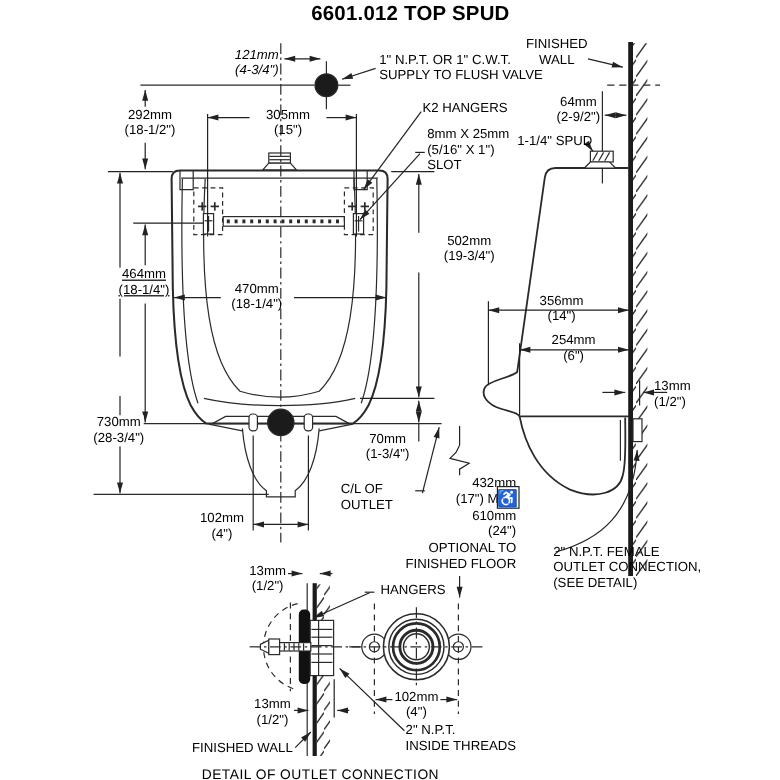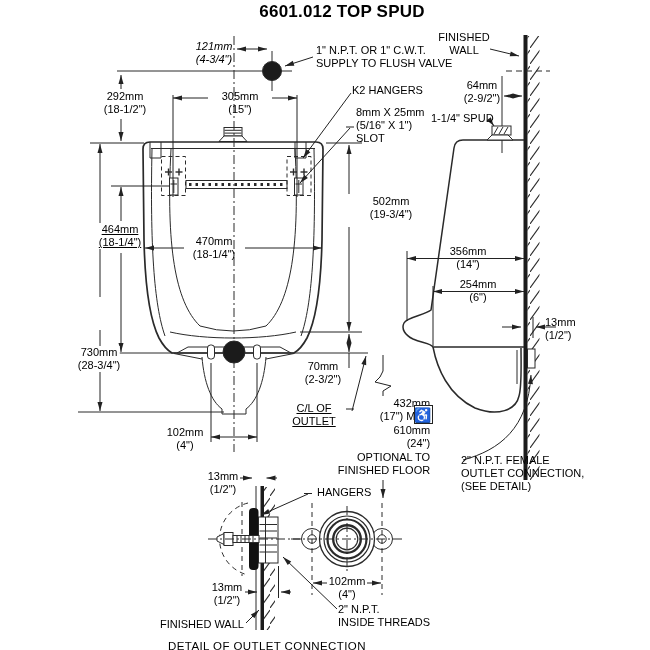--- a/index.html
+++ b/index.html
@@ -2,21 +2,21 @@
 <html><head>
 <meta charset="utf-8">
 <style>
   html,body{margin:0;padding:0;background:#fff;}
   #canvas{position:relative;width:650px;height:650px;background:#fff;overflow:hidden;
           font-family:"Liberation Sans",sans-serif;color:#1b1b1b;}
   svg{position:absolute;left:0;top:0;}
   .lbl{position:absolute;font:11px/13px "Liberation Sans",sans-serif;color:#000000;
        white-space:pre-line;text-align:center;transform:translateX(-50%);}
   .left{transform:none;text-align:left;}
-  .right{transform:none;text-align:center;text-decoration:underline;}
+  .right{transform:none;text-align:left;}
   .title{font-weight:bold;font-size:17px;line-height:19px;letter-spacing:.2px;}
   .caption{font-size:11.5px;letter-spacing:.4px;}
   .floor{line-height:13.4px;}
   .wc{position:absolute;left:414px;top:405px;width:19px;height:19px;border:1.5px solid #222;
       display:flex;align-items:center;justify-content:center;font-size:14px;color:#111;
       box-sizing:border-box;background:#fff;}
 </style>
 </head>
 <body>
 
@@ -237,21 +237,21 @@
 (18-1/4")</div>
 <div class="lbl" style="left:99px;top:298px;background:#fff;margin-top:48px;">730mm
 (28-3/4")</div>
 <div class="lbl" style="left:468px;top:245px;">356mm
 (14")</div>
 <div class="lbl" style="left:478px;top:278px;">254mm
 (6")</div>
 <div class="lbl left" style="left:545px;top:316px;">13mm
 (1/2")</div>
 <div class="lbl" style="left:323px;top:360px;">70mm
-(2-3/2")</div>
+(1-3/4")</div>
 <div class="lbl right" style="left:284px;top:402px;width:60px;">C/L OF
 OUTLET</div>
 <div class="lbl floor" style="left:384px;top:397px;text-align:right;">432mm
 (17") MAX
 610mm
 (24")
 OPTIONAL TO
 FINISHED FLOOR</div>
 <div class="wc">
       <span>♿</span>

